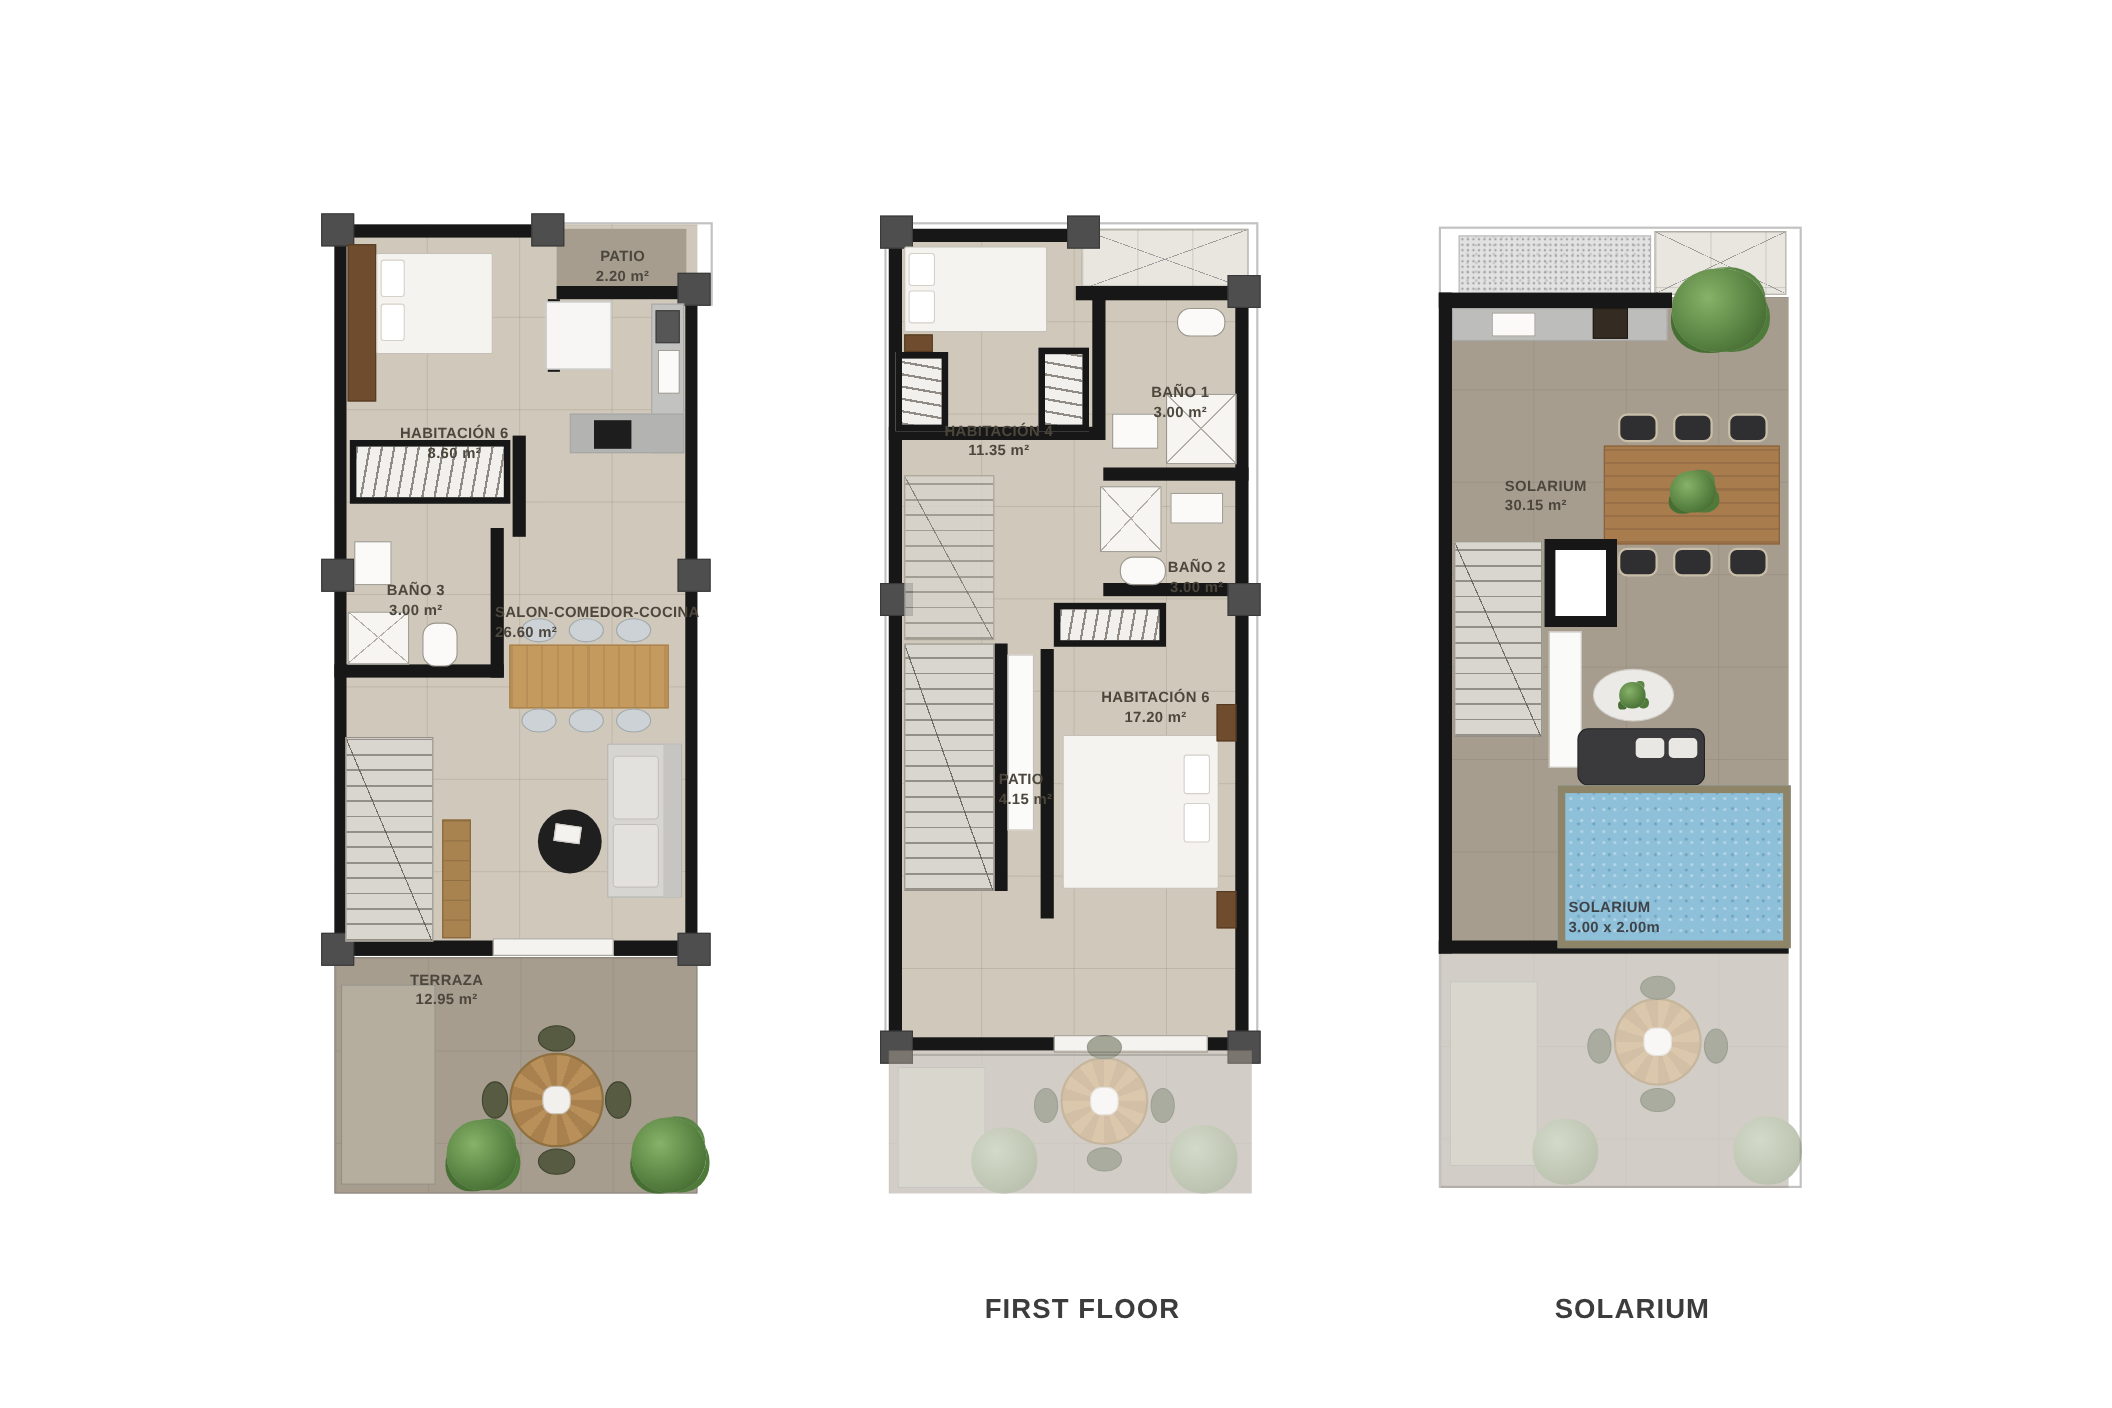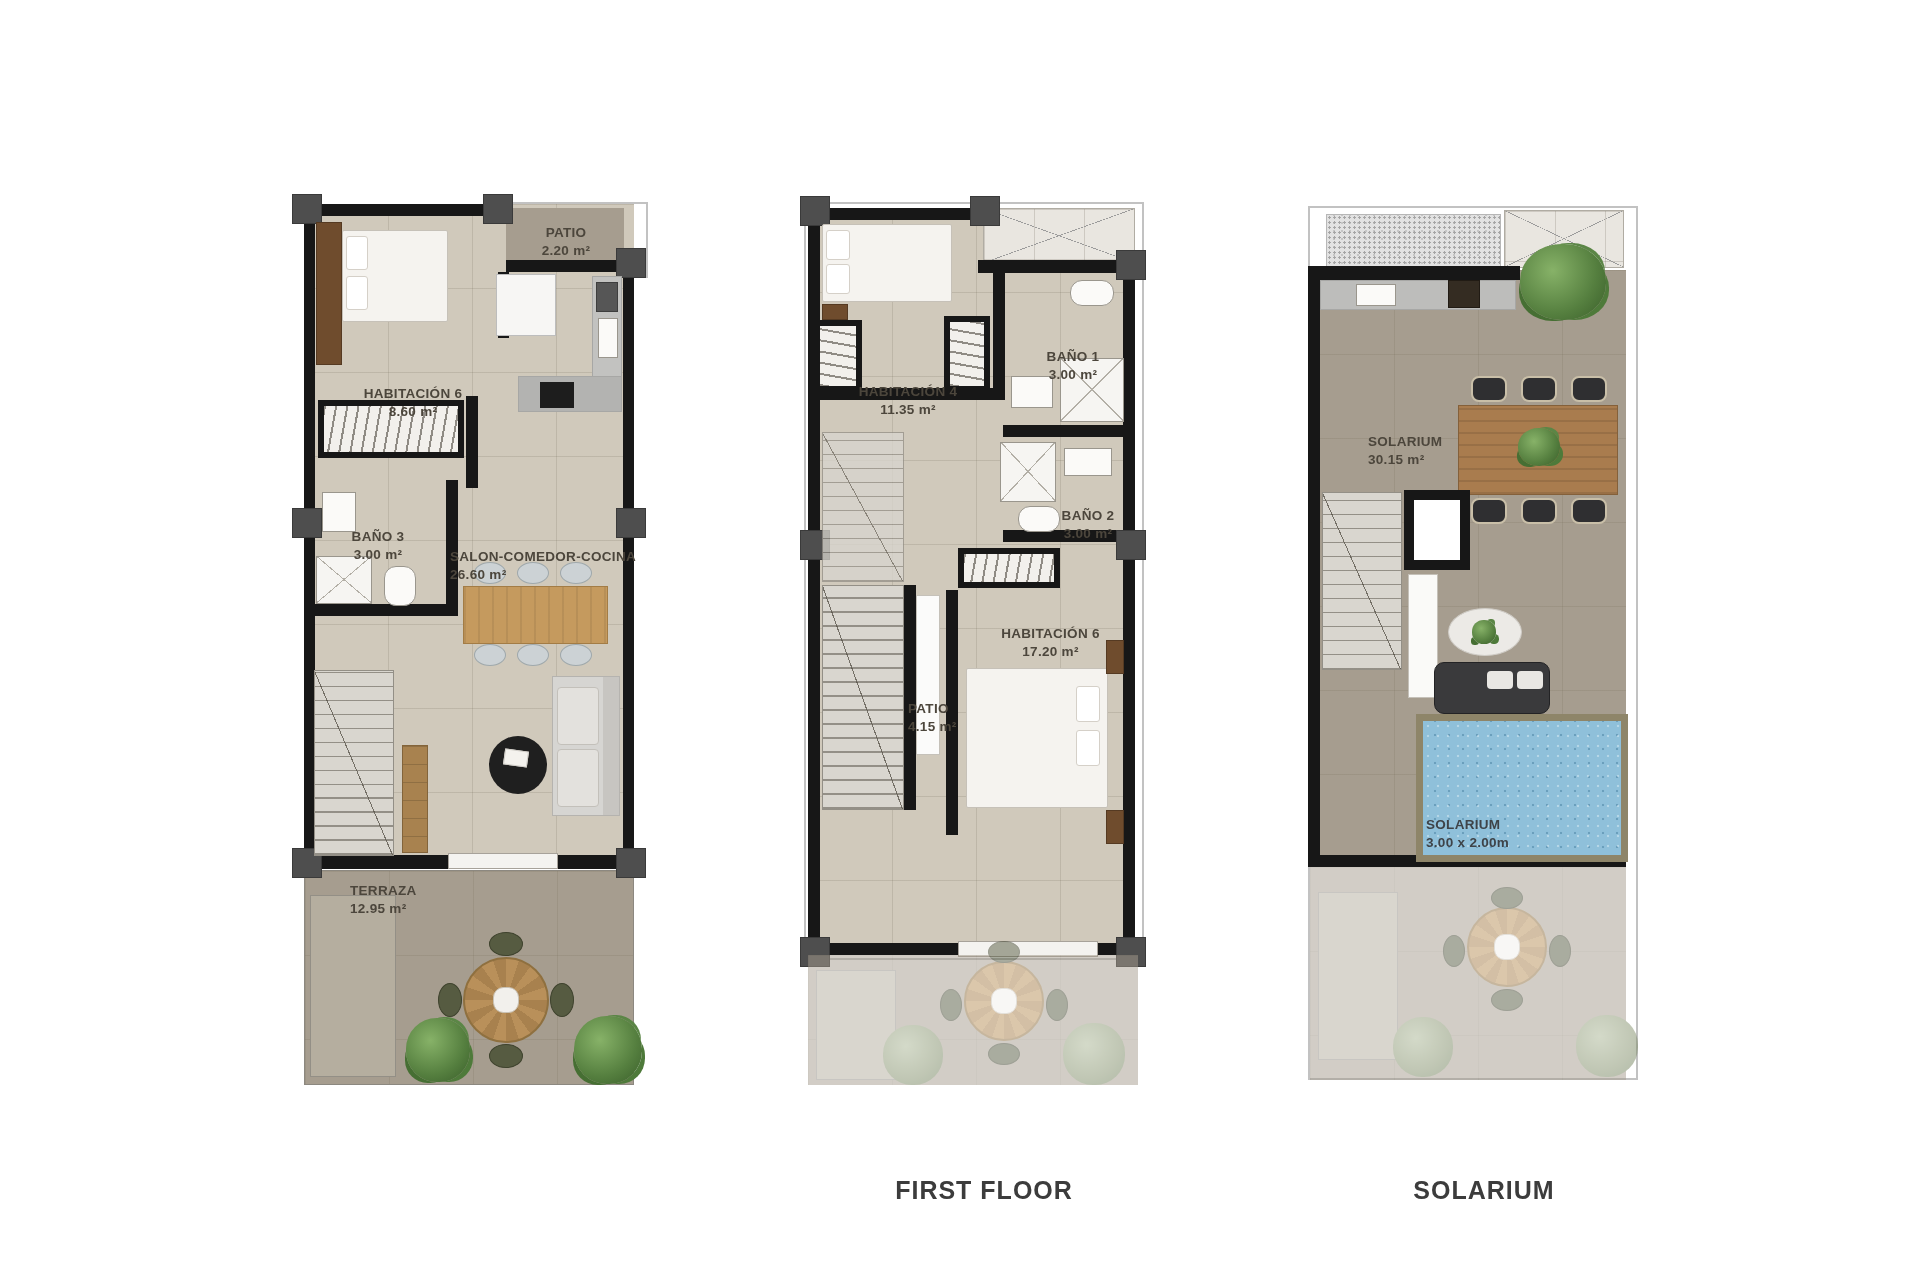--- a/index.html
+++ b/index.html
@@ -164,21 +164,21 @@
         <span>8.60 m²</span>
       </div>
     <div class="rlabel" style="left:25px;top:328px;width:110px;text-align:center;">
         <span>BAÑO 3</span>
         <span>3.00 m²</span>
       </div>
     <div class="rlabel" style="left:152px;top:348px;width:210px;text-align:left;">
         <span>SALON-COMEDOR-COCINA</span>
         <span>26.60 m²</span>
       </div>
-    <div class="rlabel" style="left:52px;top:682px;width:160px;text-align:left;">
+    <div class="rlabel" style="left:28px;top:682px;width:160px;text-align:center;">
         <span>TERRAZA</span>
         <span>12.95 m²</span>
       </div>
   </section>
 
   <section class="plan" id="plan-first">
     <div class="outline" style="left:-4px;top:2px;width:340px;height:758px;"></div>
     <div class="fl tilegrid" style="left:0;top:8px;width:327px;height:747px;"></div>
     <div class="xtiles" style="left:175px;top:8px;width:152px;height:56px;"></div>
 

